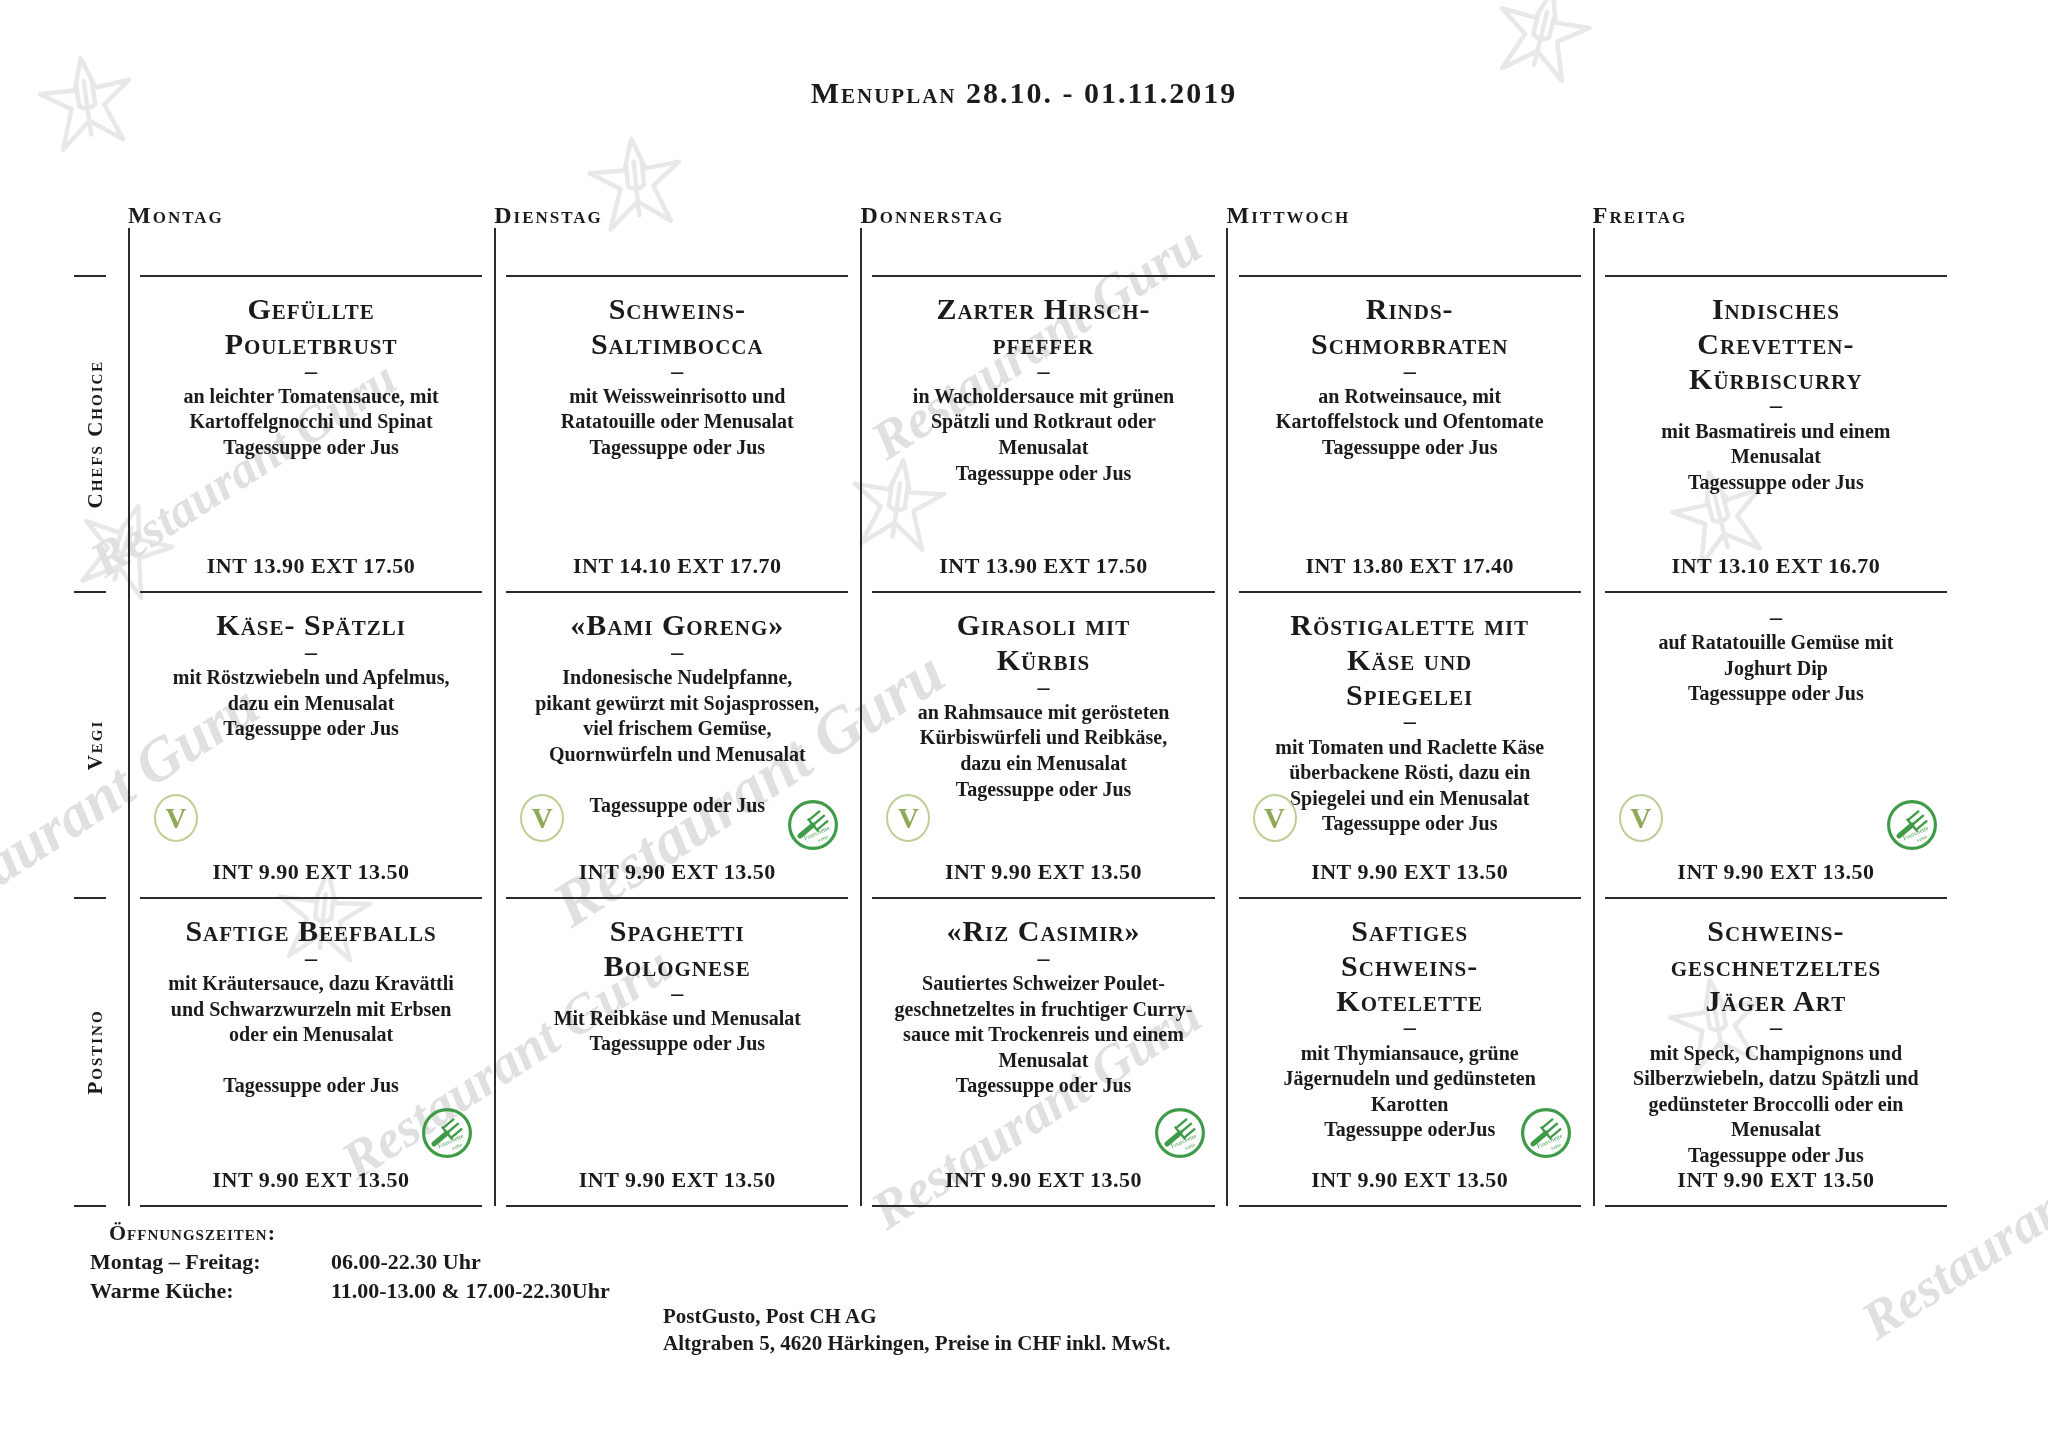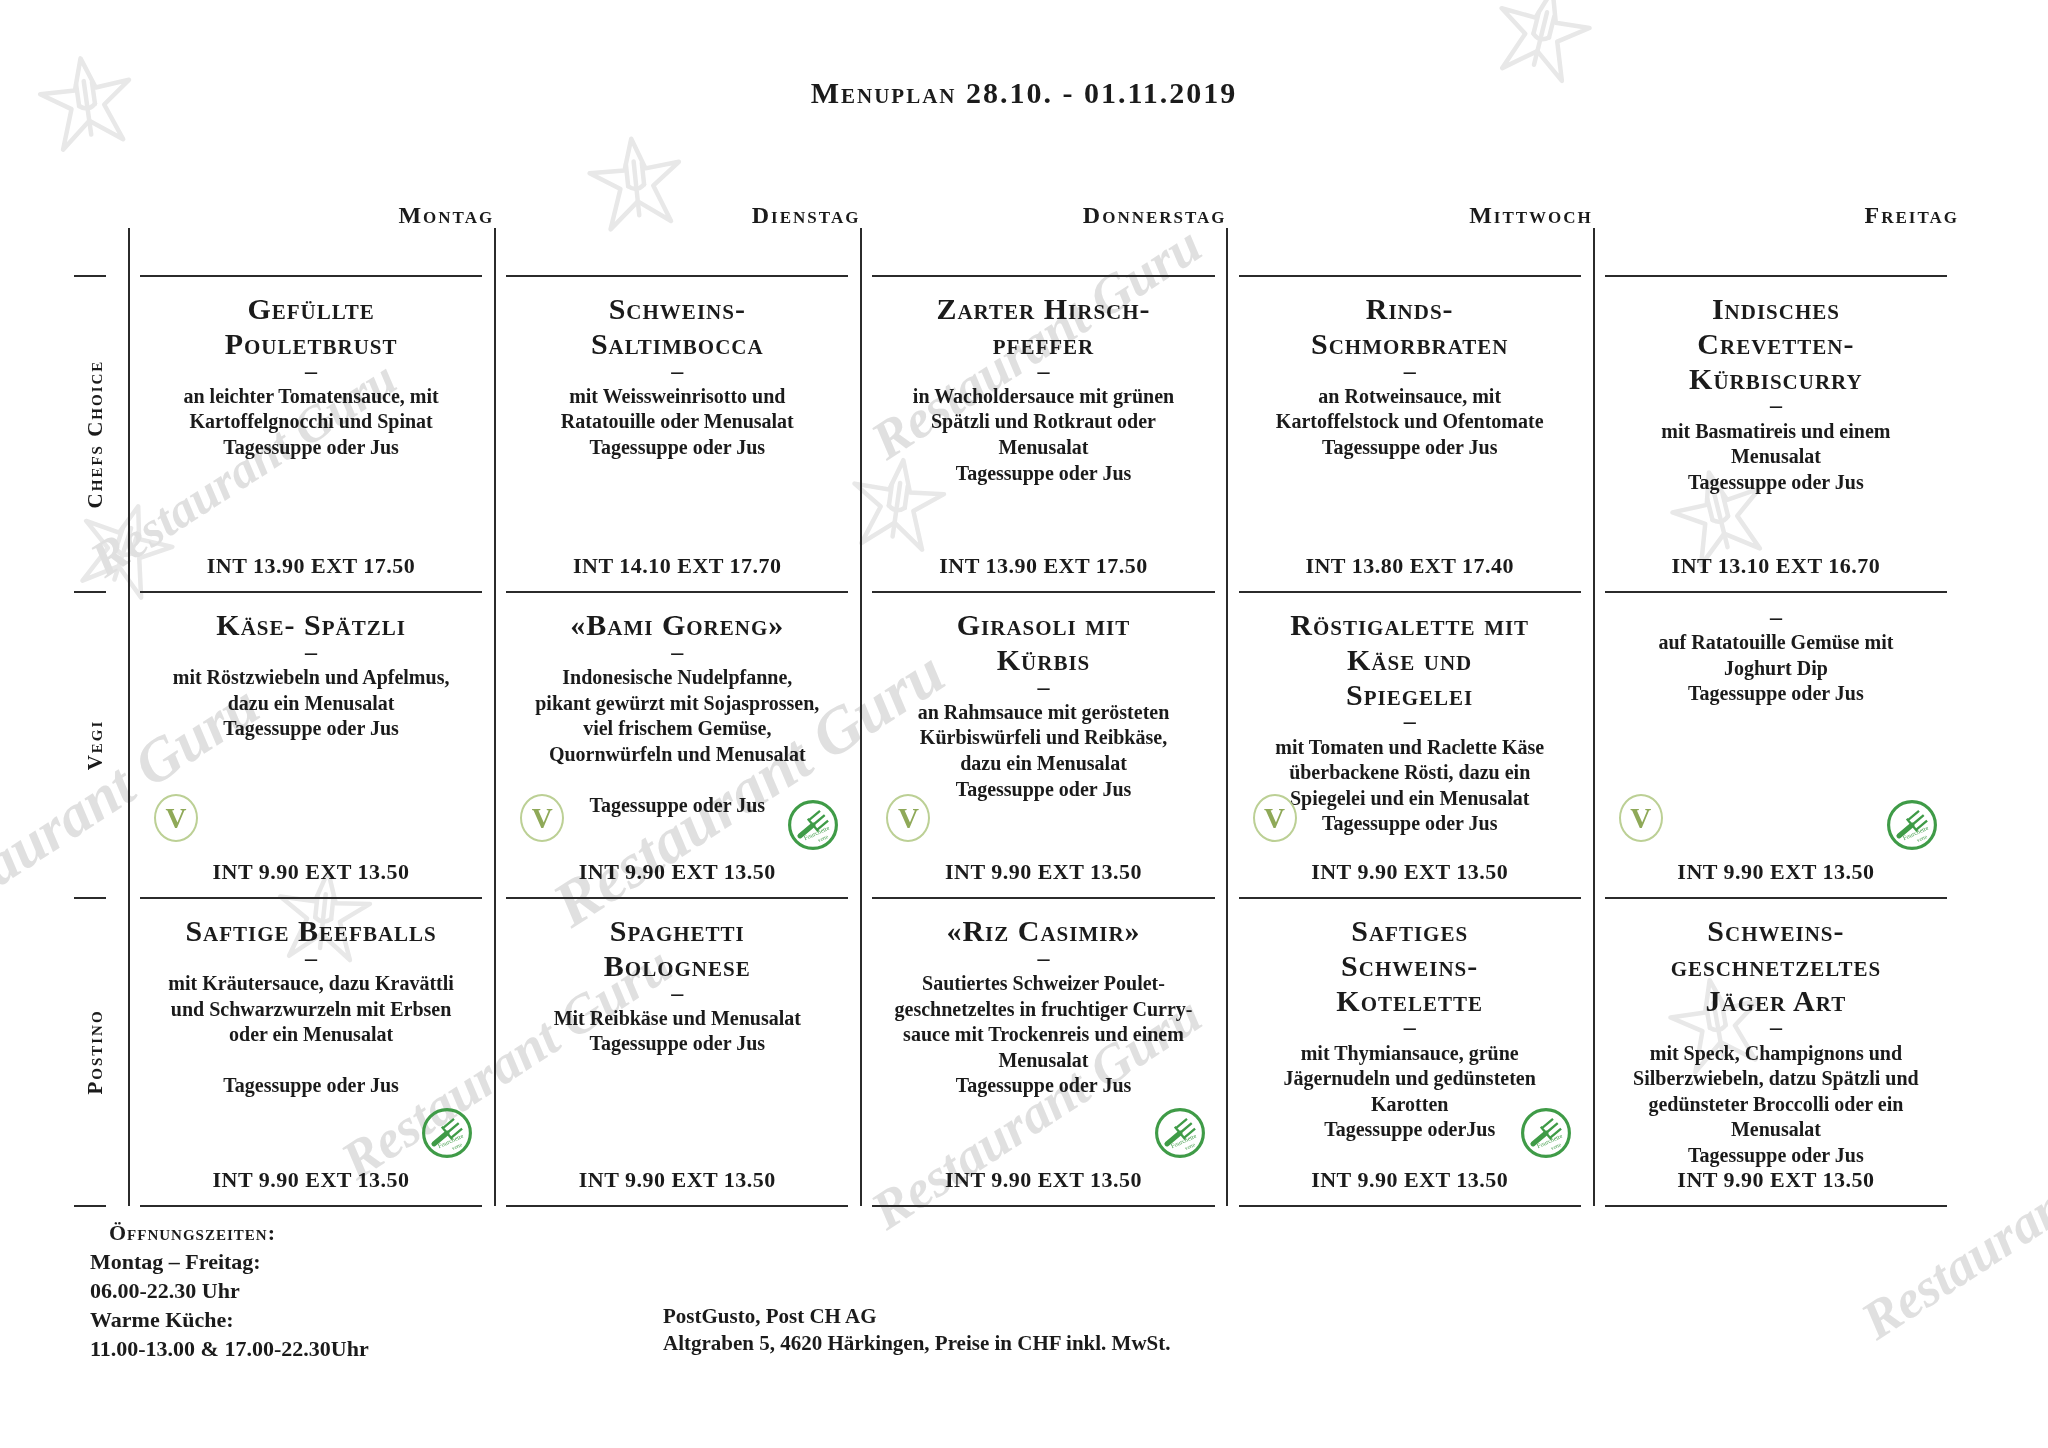--- a/index.html
+++ b/index.html
@@ -27,21 +27,21 @@
     grid-template-rows:96px 316px 306px 308px;
   }
   .vline{position:absolute;top:48px;width:2px;height:978px;background:#2b2b2b;}
   .tick{position:absolute;left:12px;width:32px;height:2px;background:#2b2b2b;}
   .rail-cell{position:relative;}
   .rail-cell span{
     position:absolute;left:50%;top:50%;transform:translate(-50%,-50%) rotate(-90deg);
     white-space:nowrap;font-variant:small-caps;font-weight:bold;
     font-size:21px;letter-spacing:2px;
   }
-  .day-head{position:relative;text-align:right;padding-top:22px;
+  .day-head{position:relative;text-align:left;padding-top:22px;
     font-variant:small-caps;font-weight:bold;font-size:24px;letter-spacing:2px;}
   .sep{position:absolute;bottom:-1px;left:12px;right:12px;height:2px;background:#2b2b2b;}
   .cell{position:relative;text-align:center;padding:16px 14px 0;}
   .dish-title{
     font-size:30px;font-weight:bold;font-variant:small-caps;
     letter-spacing:1px;line-height:1.16;white-space:pre-line;
   }
   .dash{font-weight:bold;font-size:24px;line-height:0.55;margin:3px 0 6px;}
   .dish-desc{font-size:20px;font-weight:bold;line-height:1.28;white-space:pre-line;}
   .price{position:absolute;bottom:13px;left:0;right:0;text-align:center;
@@ -50,21 +50,21 @@
     position:absolute;left:26px;bottom:56px;width:40px;height:44px;
     border:2.5px solid #bcd095;border-radius:50%;
     display:flex;align-items:center;justify-content:center;
     font-weight:bold;font-size:29px;color:#8fa958;
   }
   .badge-fv{position:absolute;right:20px;bottom:46px;width:54px;height:54px;}
   .badge-fv svg{width:100%;height:100%;}
   
   .hours{position:absolute;left:90px;top:1218px;font-size:22px;font-weight:bold;line-height:29px;}
   .hours-heading{font-variant:small-caps;letter-spacing:1px;margin-left:19px;}
-  .hours-row{display:flex;flex-direction:column;}
+  .hours-row{display:flex;}
   .hours-label{width:241px;}
   .address{position:absolute;left:663px;top:1303px;font-size:21px;font-weight:bold;line-height:27px;}
   .hidden-defs{position:absolute;width:0;height:0;overflow:hidden;}
 </style>
 </head>
 <body>
 
 <svg class="hidden-defs" aria-hidden="true">
   <defs>
     <g id="starfork" fill="none" stroke="currentColor" stroke-width="4.5" stroke-linejoin="round" stroke-linecap="round">

